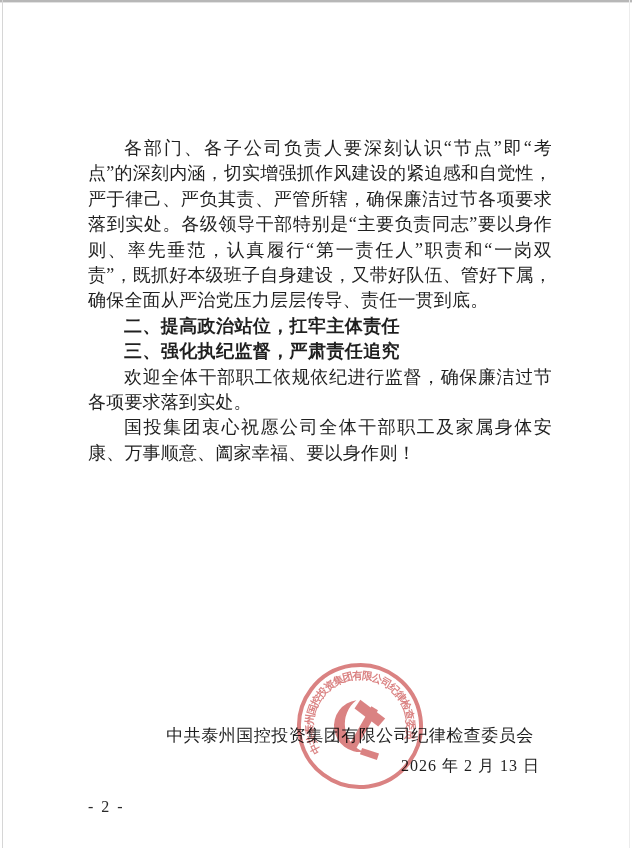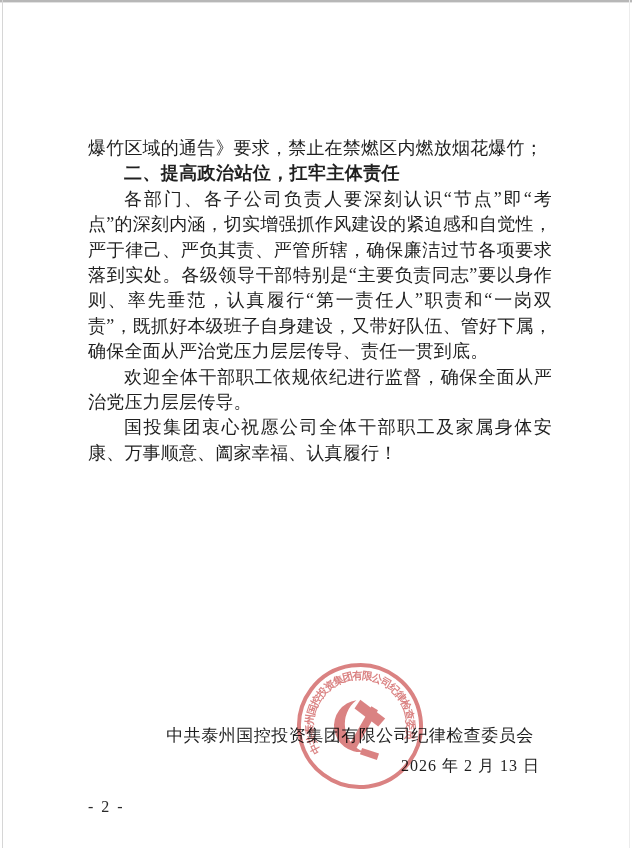--- a/index.html
+++ b/index.html
@@ -97,25 +97,25 @@
 <body>
 
 <div id="page">
 
   <div class="scan-edge-top"></div>
   <div class="scan-edge-top2"></div>
   <div class="scan-edge-left"></div>
   <div class="scan-edge-right"></div>
 
   <div id="doc-body">
-    <p class="para">爆竹区域的通告》要求，禁止在禁燃区内燃放烟花爆竹；</p>
+    <p class="para indent">各部门、各子公司负责人要深刻认识“节点”即“考点”的深刻内涵，切实增强抓作风建设的紧迫感和自觉性，严于律己、严负其责、严管所辖，确保廉洁过节各项要求落到实处。各级领导干部特别是“主要负责同志”要以身作则、率先垂范，认真履行“第一责任人”职责和“一岗双责”，既抓好本级班子自身建设，又带好队伍、管好下属，确保全面从严治党压力层层传导、责任一贯到底。</p>
     <p class="para indent bold">二、提高政治站位，扛牢主体责任</p>
-    <p class="para indent">各部门、各子公司负责人要深刻认识“节点”即“考点”的深刻内涵，切实增强抓作风建设的紧迫感和自觉性，严于律己、严负其责、严管所辖，确保廉洁过节各项要求落到实处。各级领导干部特别是“主要负责同志”要以身作则、率先垂范，认真履行“第一责任人”职责和“一岗双责”，既抓好本级班子自身建设，又带好队伍、管好下属，确保全面从严治党压力层层传导、责任一贯到底。</p>
-    <p class="para indent">欢迎全体干部职工依规依纪进行监督，确保全面从严治党压力层层传导。</p>
-    <p class="para indent">国投集团衷心祝愿公司全体干部职工及家属身体安康、万事顺意、阖家幸福、认真履行！</p>
+    <p class="para indent bold">三、强化执纪监督，严肃责任追究</p>
+    <p class="para indent">欢迎全体干部职工依规依纪进行监督，确保廉洁过节各项要求落到实处。</p>
+    <p class="para indent">国投集团衷心祝愿公司全体干部职工及家属身体安康、万事顺意、阖家幸福、要以身作则！</p>
   </div>
 
   <div id="signature-org">中共泰州国控投资集团有限公司纪律检查委员会</div>
   <div id="signature-date">2026 年 2 月 13 日</div>
 
   <div id="page-number">- 2 -</div>
 
   <svg id="seal" viewBox="0 0 204 204" xmlns="http://www.w3.org/2000/svg">
     <g fill="none">
 

